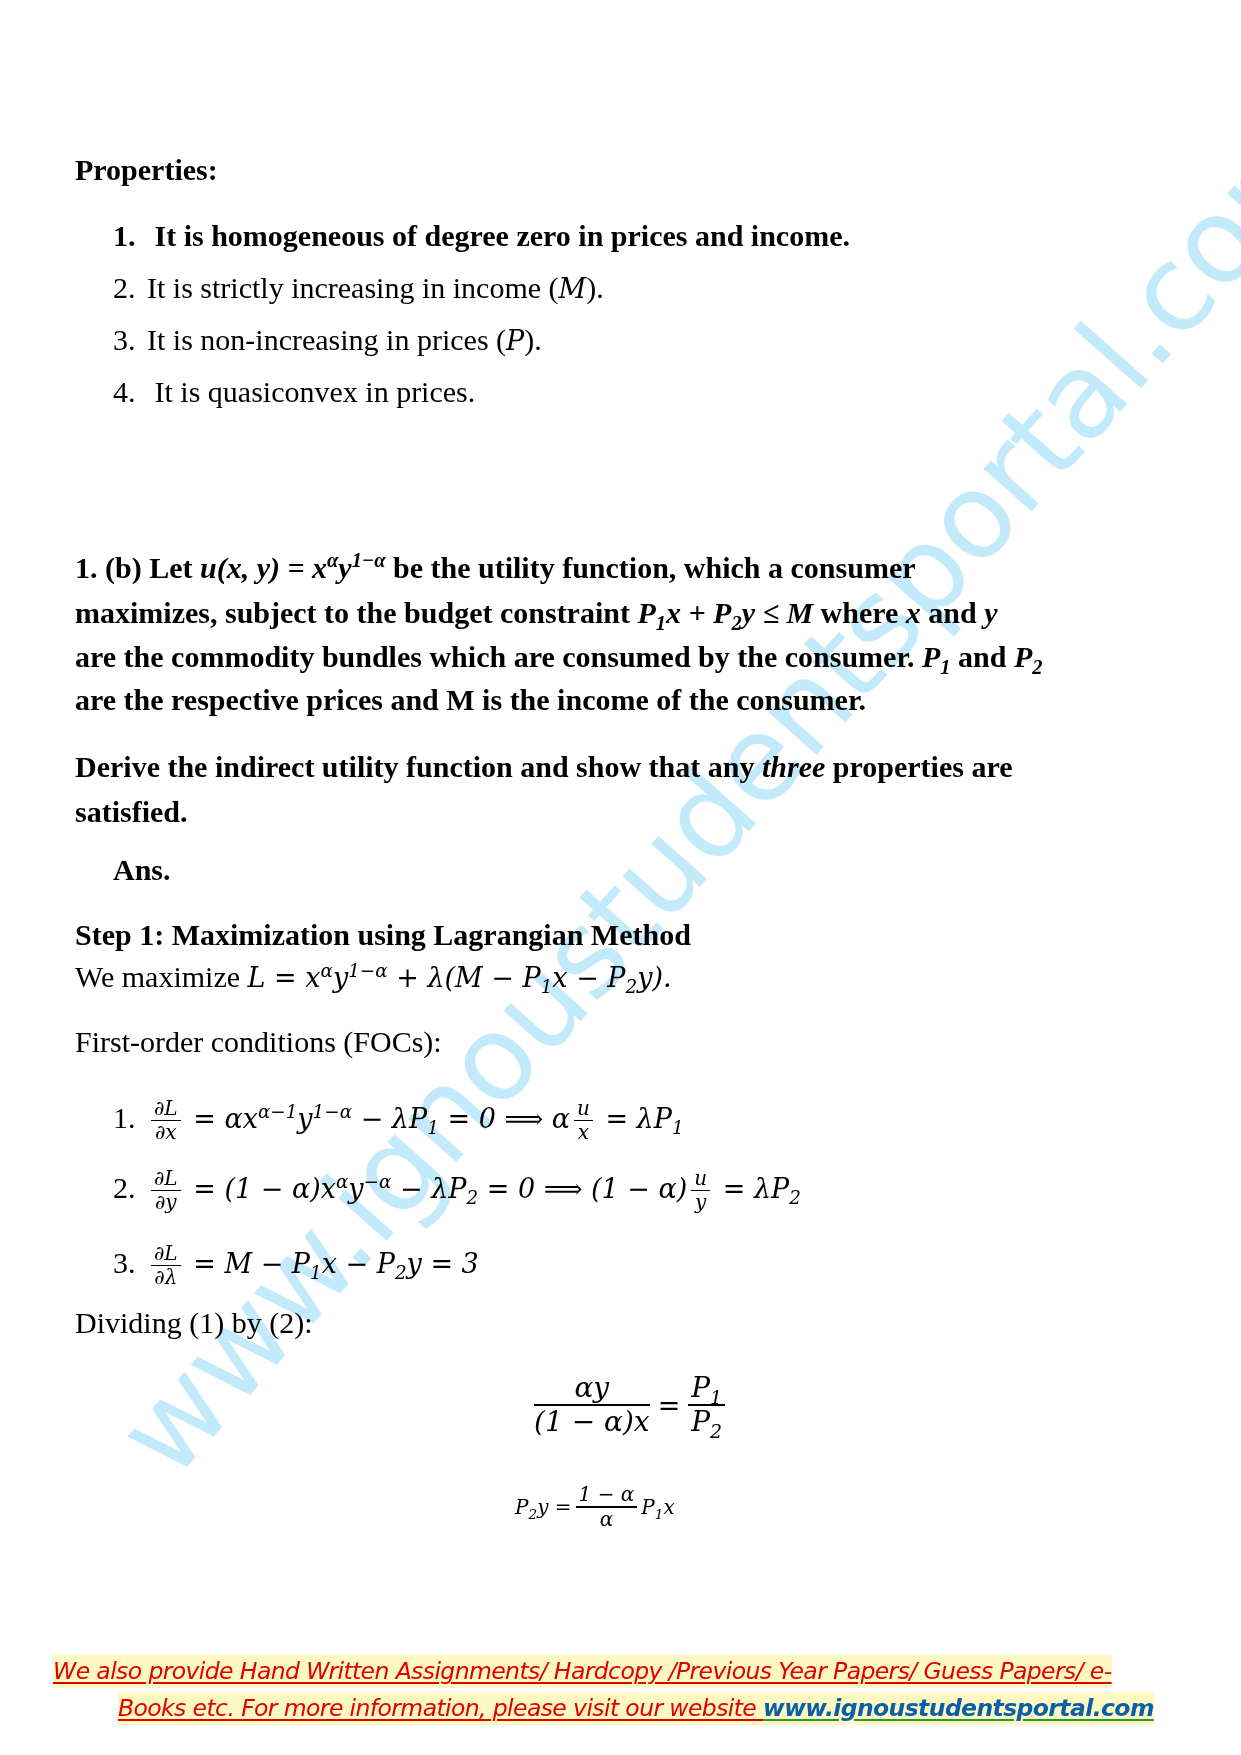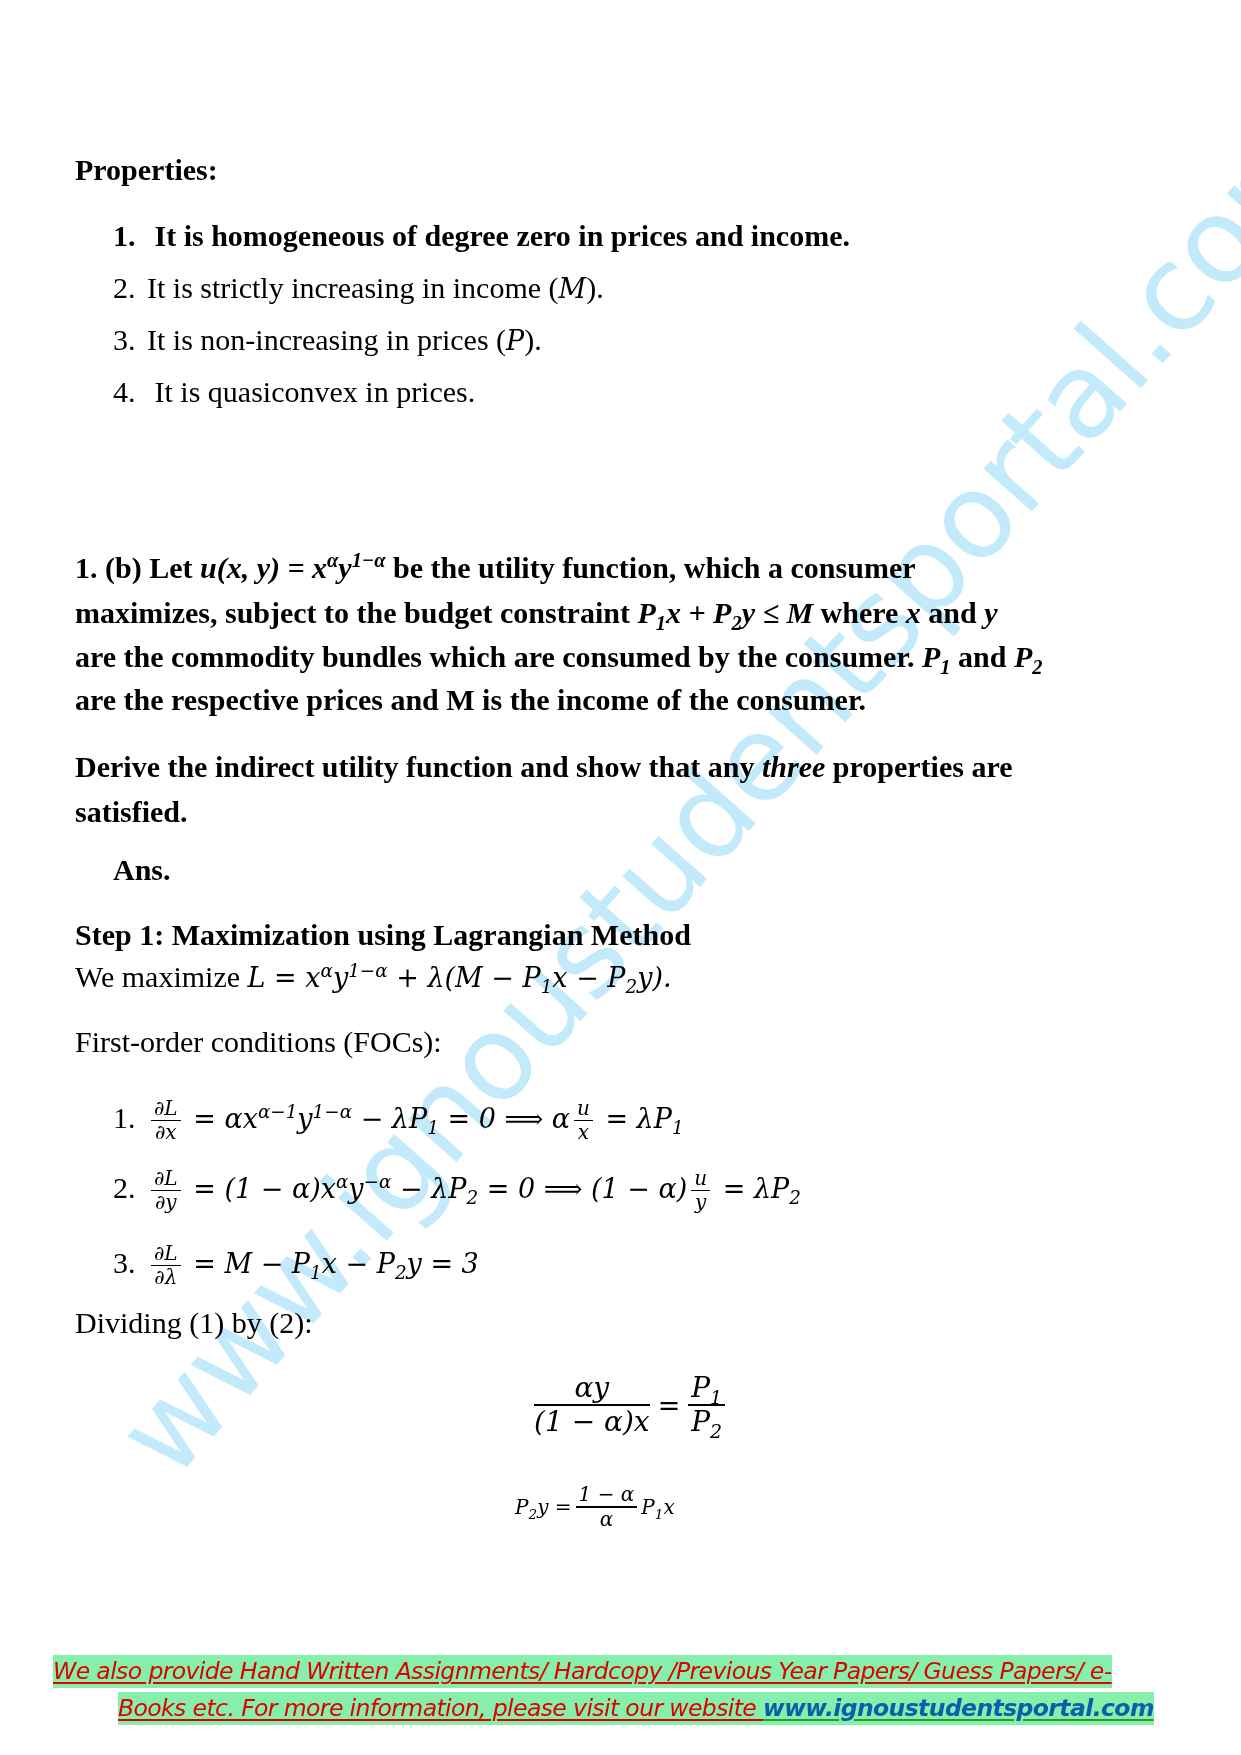--- a/index.html
+++ b/index.html
@@ -12,21 +12,21 @@
   .mr { font-family: "DejaVu Serif", serif; font-style: normal; font-size: 27px; }
   sup, sub { font-size: 68%; line-height: 0; }
   .frac { display: inline-block; vertical-align: middle; text-align: center; margin: 0 4px; }
   .frac > span { display: block; line-height: 1.15; }
   .frac .num { border-bottom: 2px solid #000; padding: 0 3px; }
   .small-frac { font-size: 20px; }
   .small-frac .num { border-bottom-width: 1.5px; }
   .eqnum { display: inline-block; width: 34px; font-family: "Liberation Serif", serif; font-style: normal; font-size: 30px; }
   .watermark { position: absolute; left: 90px; top: 1410px; transform-origin: 0 0; transform: rotate(-48.5deg); font-family: "DejaVu Sans", sans-serif; font-size: 118px; font-weight: normal; color: #bfe9fb; white-space: nowrap; letter-spacing: -1px; opacity: 0.95; pointer-events: none; z-index: 0; }
   .content { position: absolute; left: 0; top: 0; width: 100%; height: 100%; z-index: 1; }
-  .footer-line { position: absolute; white-space: nowrap; font-family: "DejaVu Sans", "Liberation Sans", sans-serif; font-style: italic; font-size: 23.5px; line-height: 33px; background: #86efac; color: #e00000; letter-spacing: -0.6px; }
+  .footer-line { position: absolute; white-space: nowrap; font-family: "DejaVu Sans", "Liberation Sans", sans-serif; font-style: italic; font-size: 23.5px; line-height: 33px; background: #fef9c3; color: #e00000; letter-spacing: -0.6px; }
   .footer-line .u { text-decoration: underline; text-decoration-color: #e00000; text-decoration-thickness: 2px; text-underline-offset: 3px; }
   .footer-link { color: #0b5fa8; font-weight: bold; text-decoration: underline; text-decoration-color: #2e9a2e; text-decoration-thickness: 2px; text-underline-offset: 3px; }
   .center-eq { position: absolute; white-space: nowrap; }
 </style>
 </head>
 <body>
 
 <div class="page">
 
   <div class="watermark">www.ignoustudentsportal.com</div>

